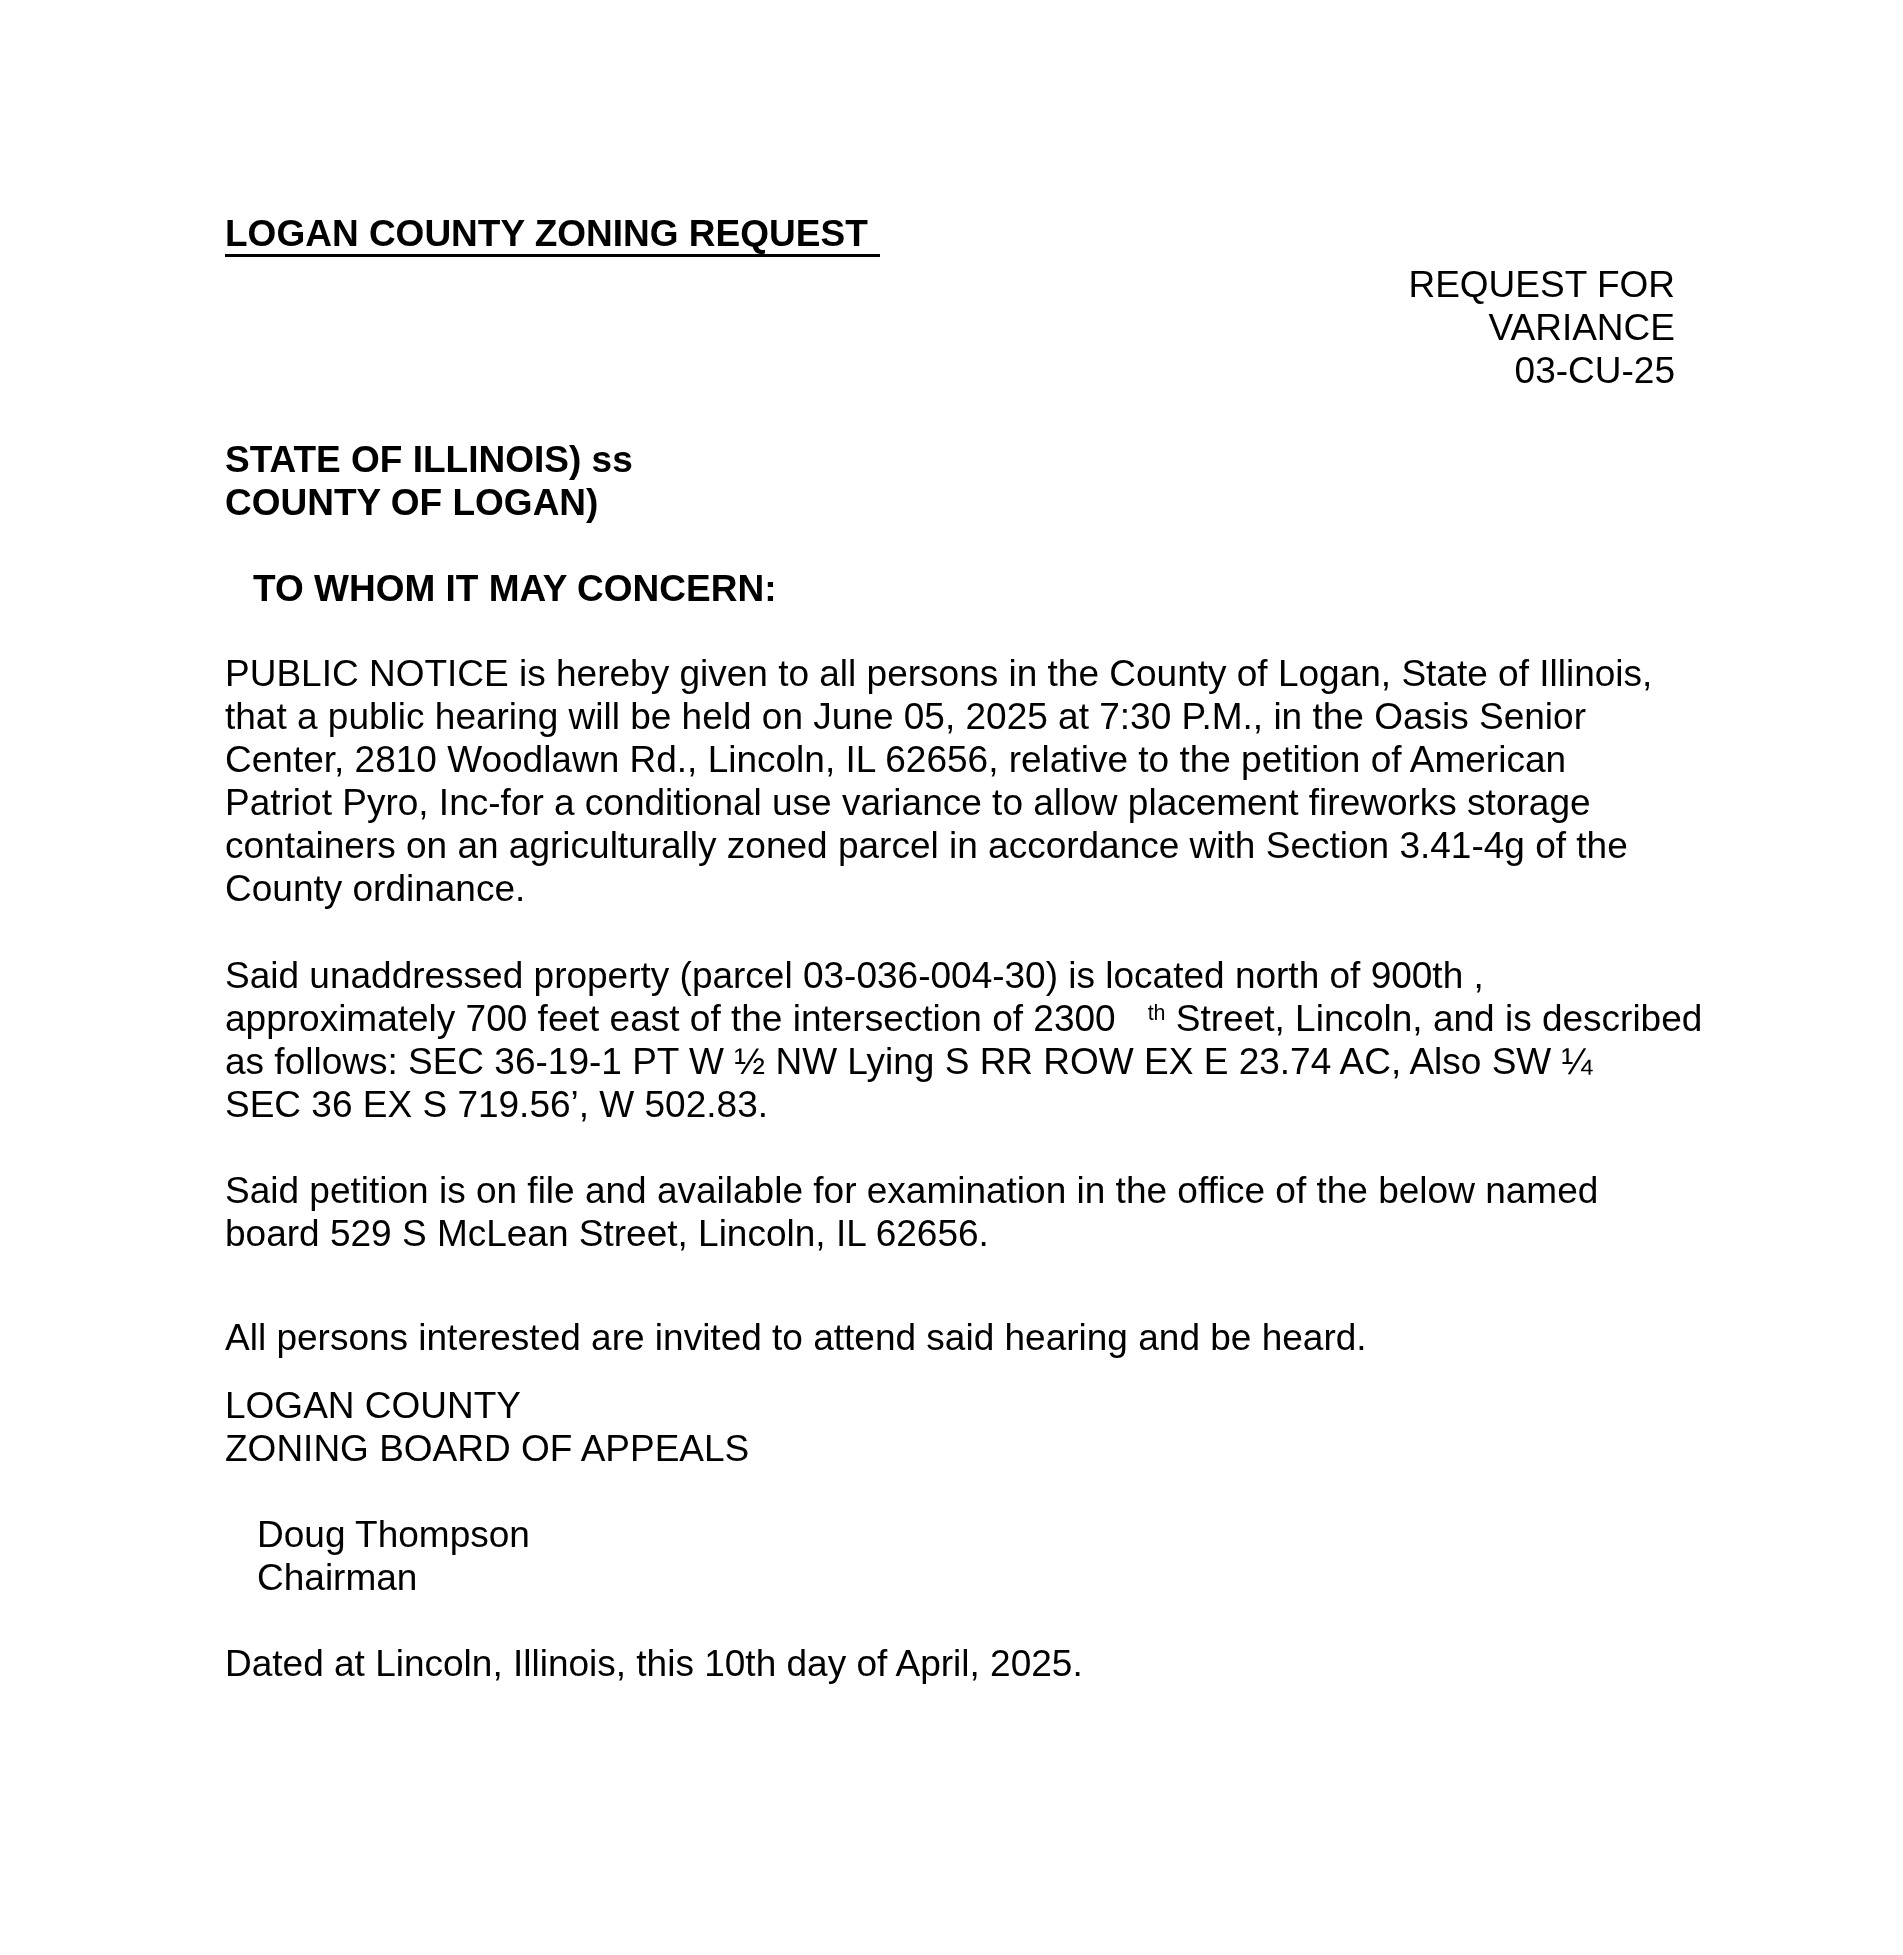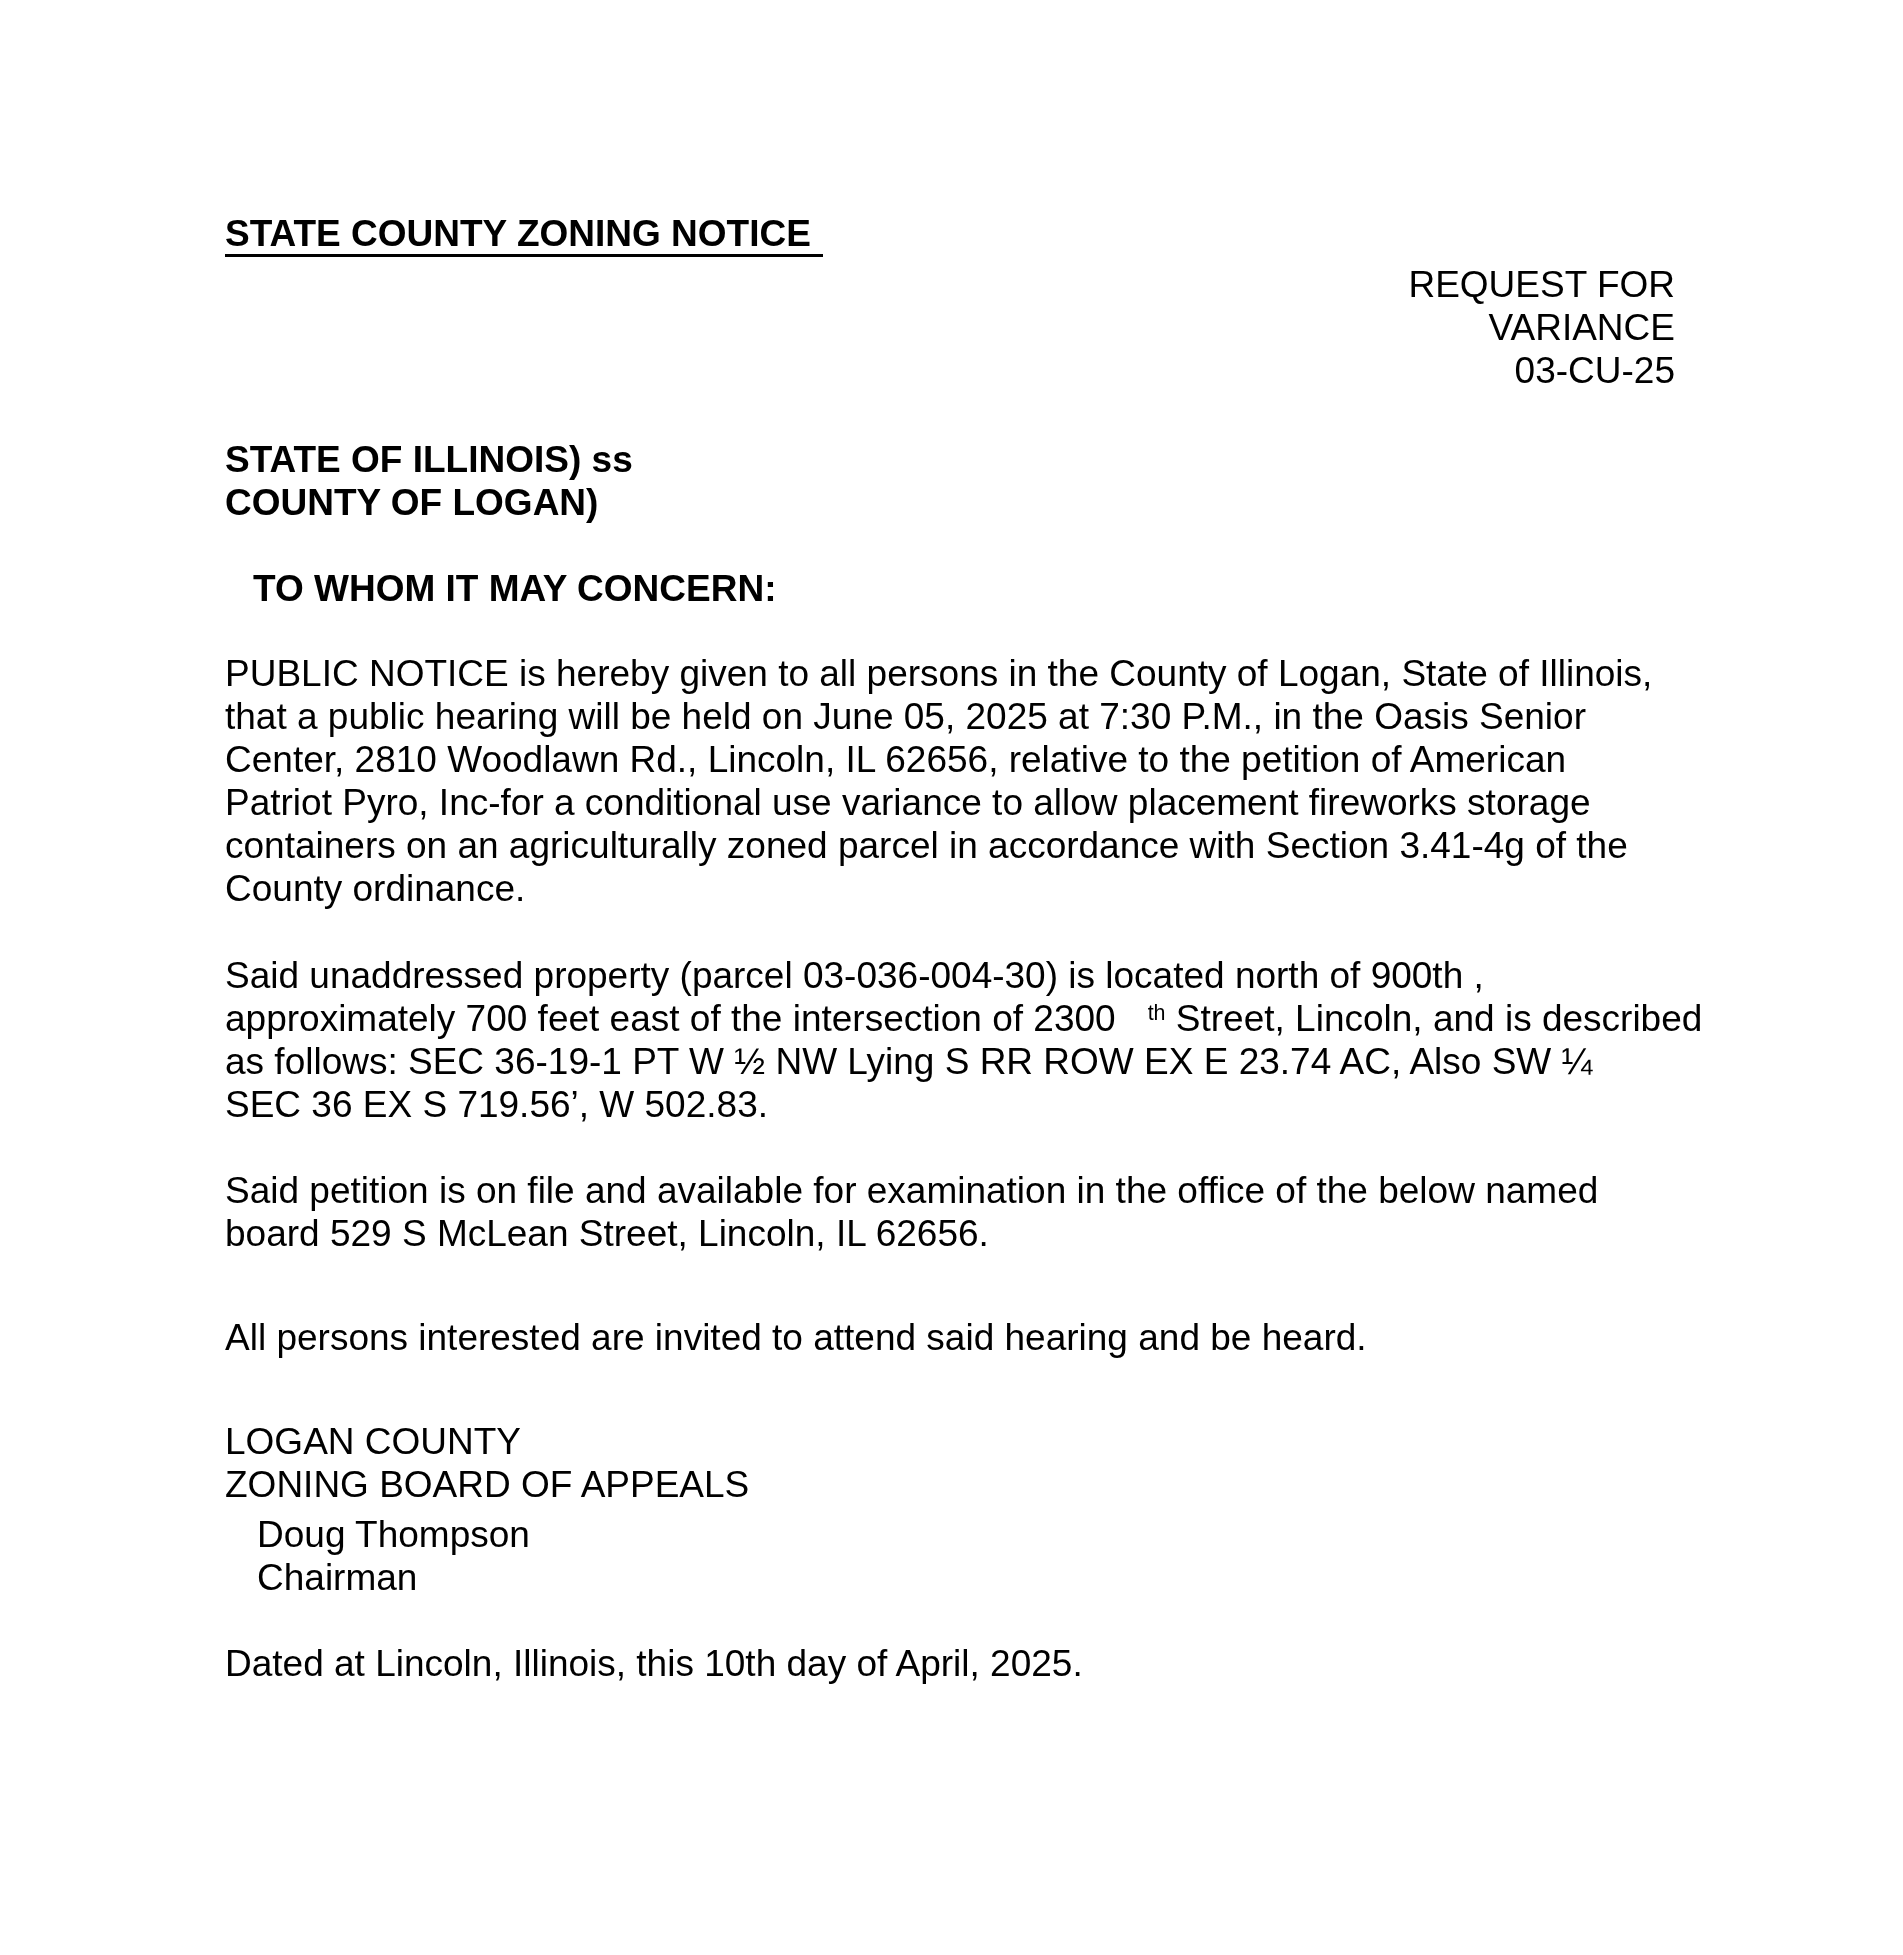--- a/index.html
+++ b/index.html
@@ -36,37 +36,37 @@
     padding-bottom: 0.7px;
     line-height: 1.06;
   }
   .request-block { top: 263px; }
   .jurat-block { top: 438px; }
   .salutation-block { top: 567px; margin-left: 28px; }
   .para1-block { top: 652px; }
   .para2-block { top: 954px; }
   .para3-block { top: 1169px; }
   .para4-block { top: 1298px; margin-top: 18px; }
-  .board-block { top: 1384px; margin-top: 36px; }
+  .board-block { top: 1384px; }
   .signer-block { top: 1513px; margin-left: 32px; }
   .dated-block { top: 1642px; }
   sup.ord {
     font-size: 0.58em;
     vertical-align: 0.52em;
     line-height: 0;
     margin-left: 32px;
   }
 </style>
 </head>
 <body>
 
 <div class="page">
 
   <div class="block title-block">
-    <span class="title-underline">STATE COUNTY ZONING NOTICE</span>
+    <span class="title-underline">LOGAN COUNTY ZONING REQUEST</span>
   </div>
 
   <div class="block request-block right">
     <div class="line">REQUEST FOR</div>
     <div class="line">VARIANCE</div>
     <div class="line">03-CU-25</div>
   </div>
 
   <div class="block jurat-block bold">
     <div class="line">STATE OF ILLINOIS) ss</div>

